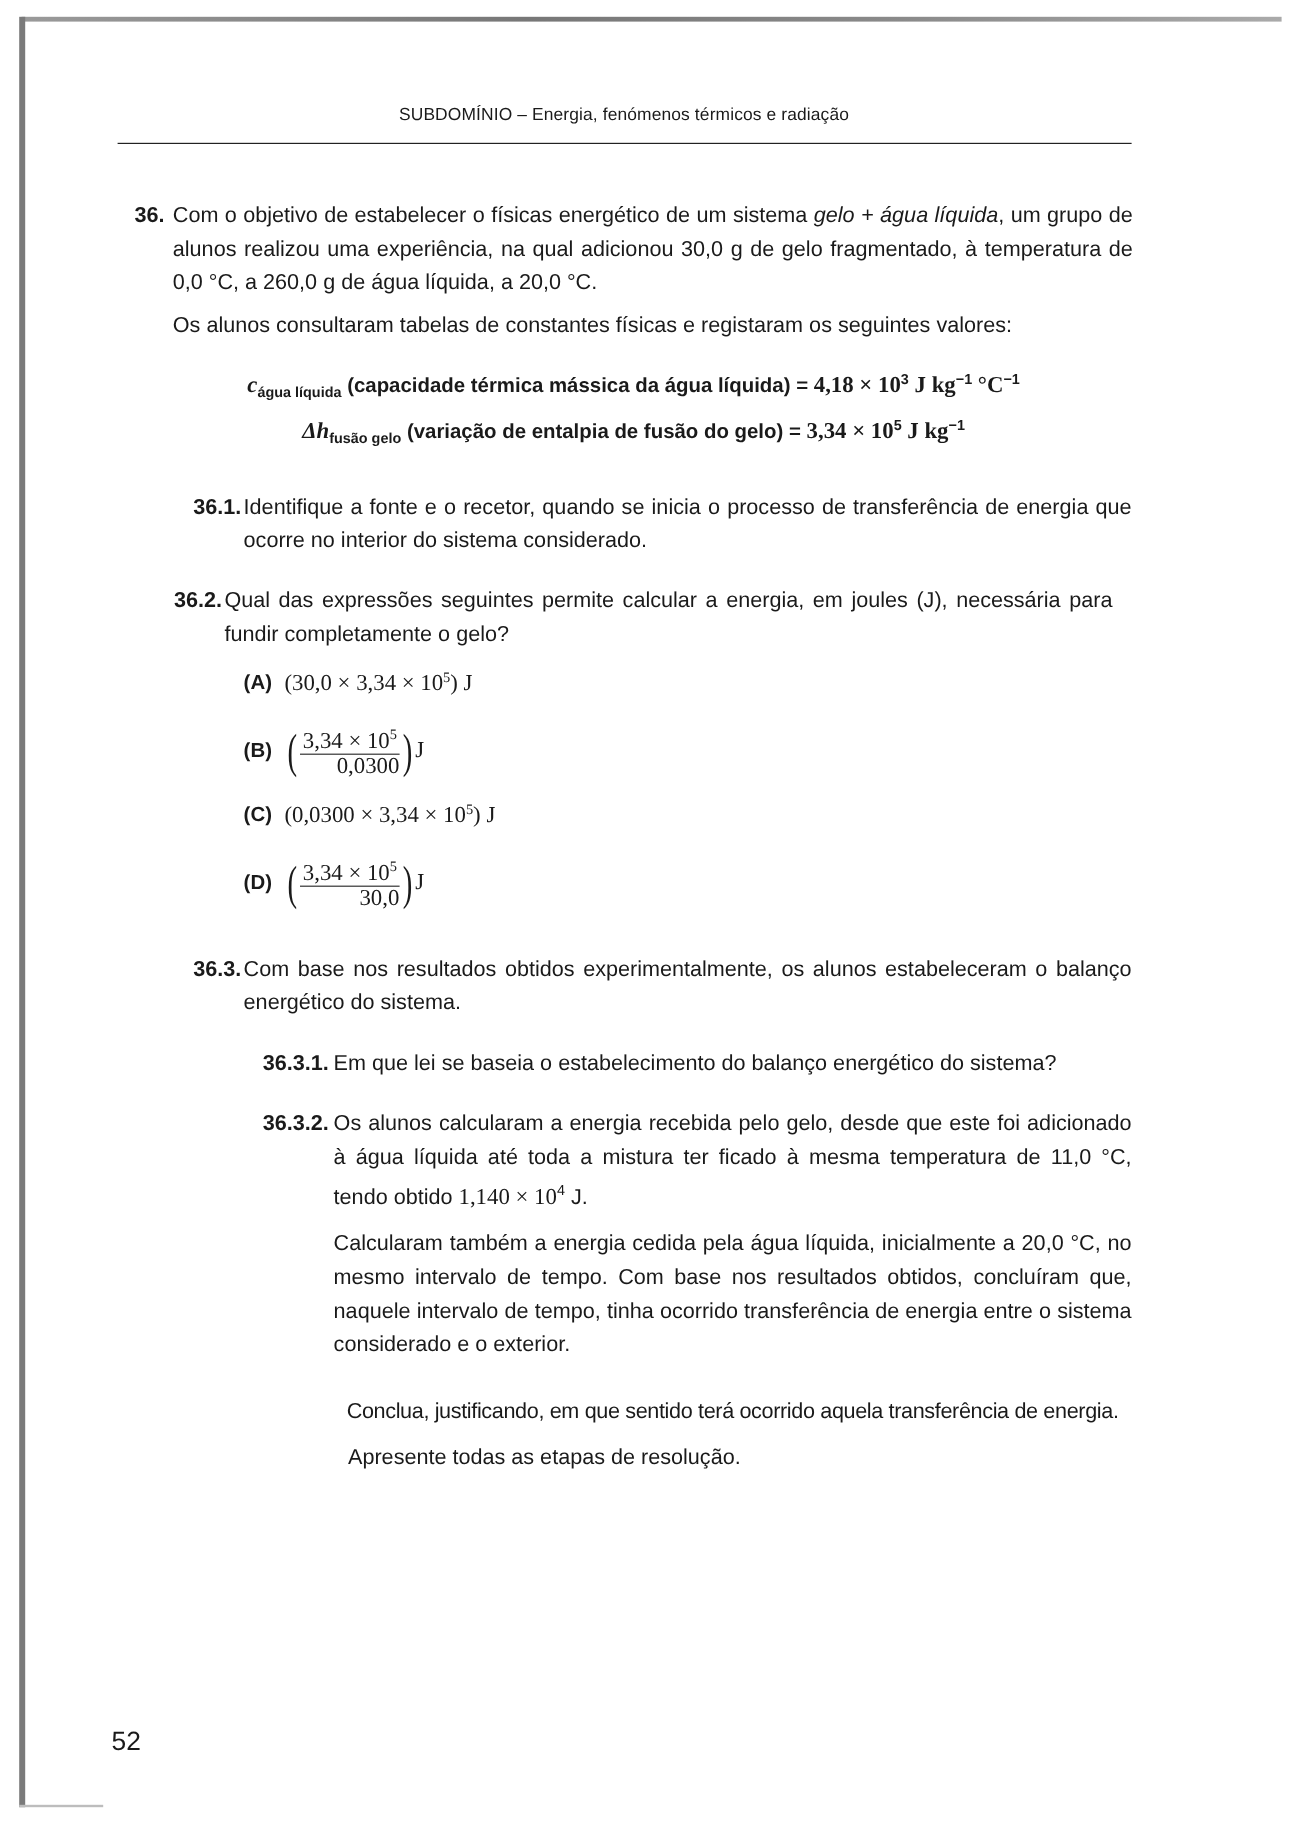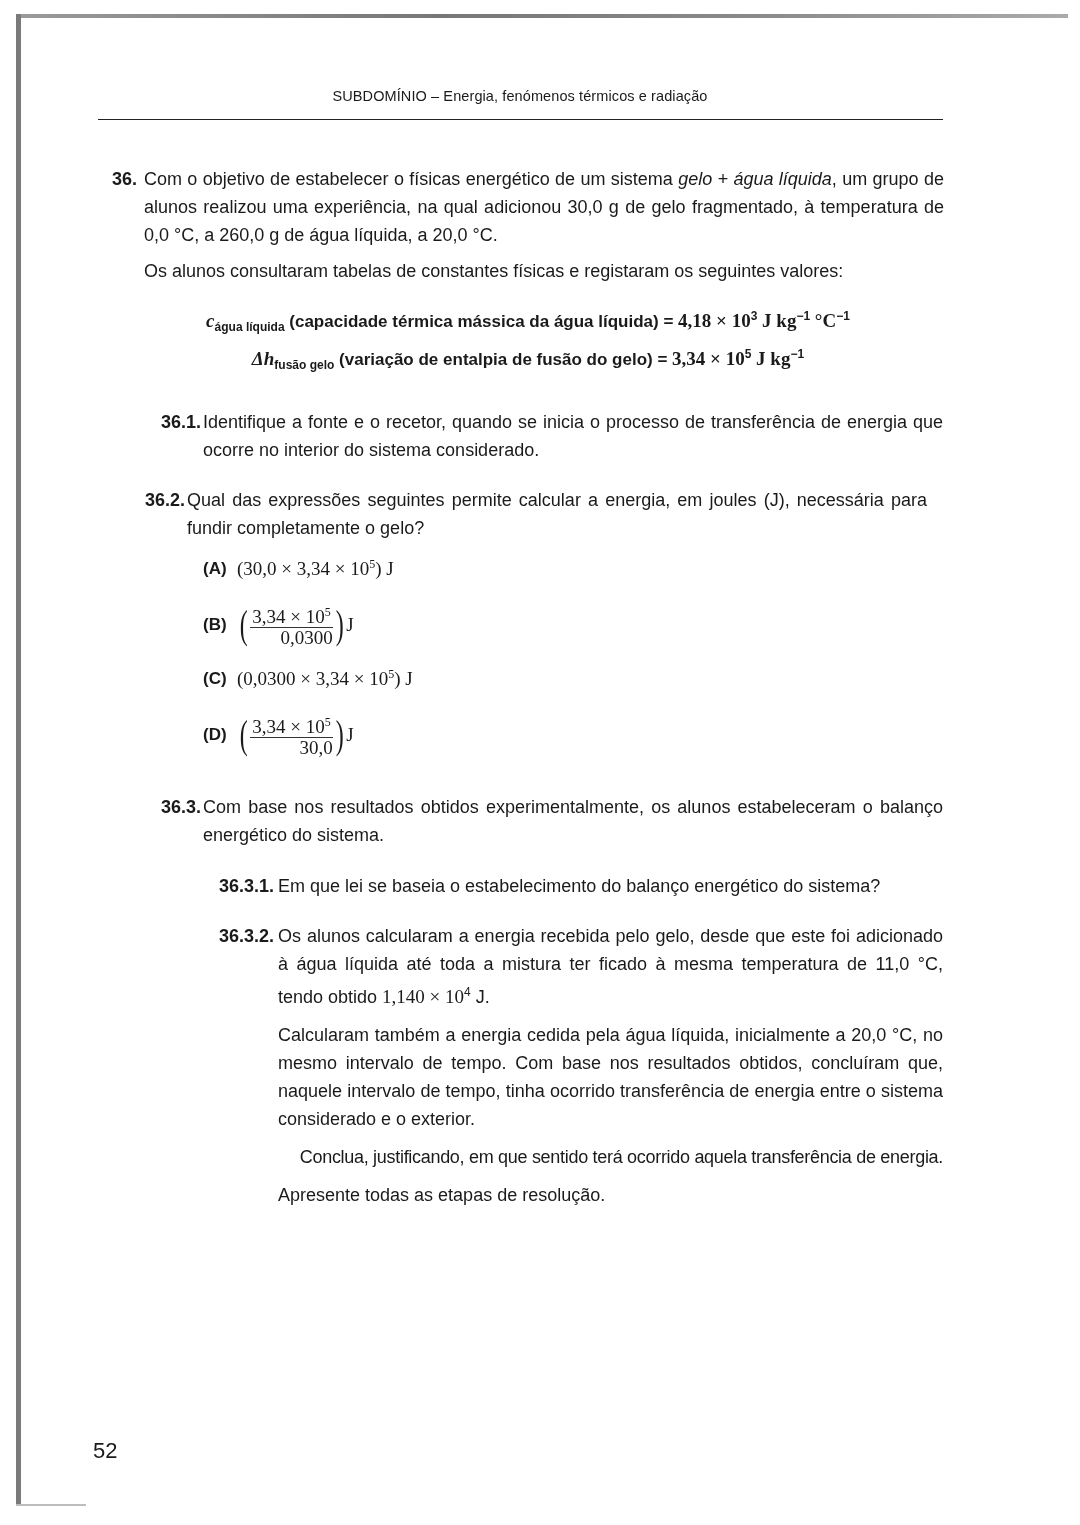--- a/index.html
+++ b/index.html
@@ -116,18 +116,18 @@
   <p class="p" style="margin-left:75px;">Em que lei se baseia o estabelecimento do balanço energético do sistema?</p>
 </div>
 
 <div class="block" style="left:203px; top:922px; width:740px;">
   <span class="num" style="left:0; top:0;">36.3.2.</span>
   <div style="margin-left:75px;">
     <p class="p">
       <span>Os alunos calcularam a energia recebida pelo gelo, desde que este foi adicionado à água líquida até toda a mistura ter ficado à mesma temperatura de 11,0 °C, tendo obtido </span><span class="serif">1,140 × 10</span><sup>4</sup><span> J.</span>
     </p>
     <p class="p" style="margin-top:10px;">Calcularam também a energia cedida pela água líquida, inicialmente a 20,0 °C, no mesmo intervalo de tempo. Com base nos resultados obtidos, concluíram que, naquele intervalo de tempo, tinha ocorrido transferência de energia entre o sistema considerado e o exterior.</p>
-    <p class="p" style="margin-top:10px; text-align:right; letter-spacing:-0.3px;">Conclua, justificando, em que sentido terá ocorrido aquela transferência de energia.</p>
-    <p class="p" style="margin-top:10px;">Apresente todas as etapas de resolução.</p>
+    <p class="p" style="margin-top:28px; text-align:center; letter-spacing:-0.3px;">Conclua, justificando, em que sentido terá ocorrido aquela transferência de energia.</p>
+    <p class="p" style="margin-top:10px;margin-left:12px;">Apresente todas as etapas de resolução.</p>
   </div>
 </div>
 
 <div class="pagenum">52</div>
 
 </body></html>

